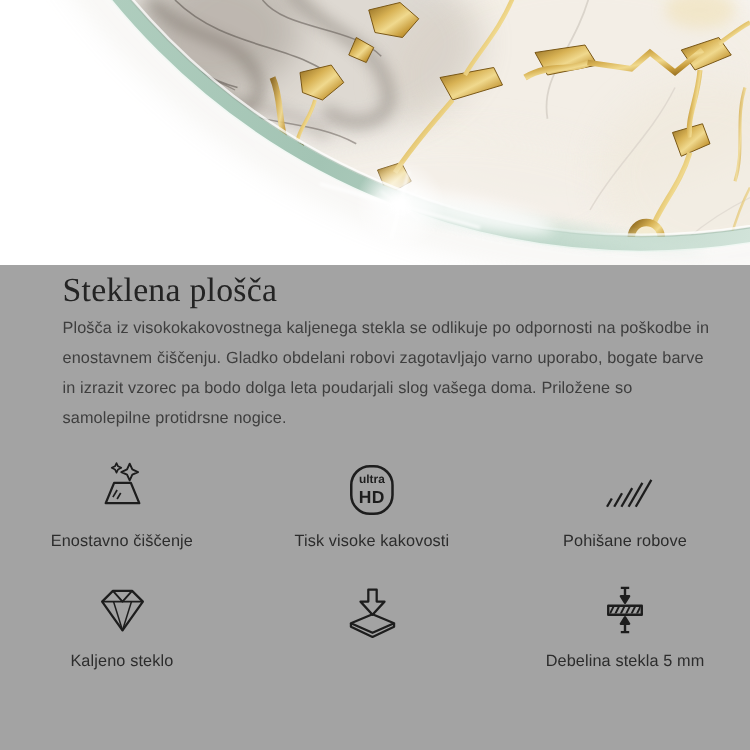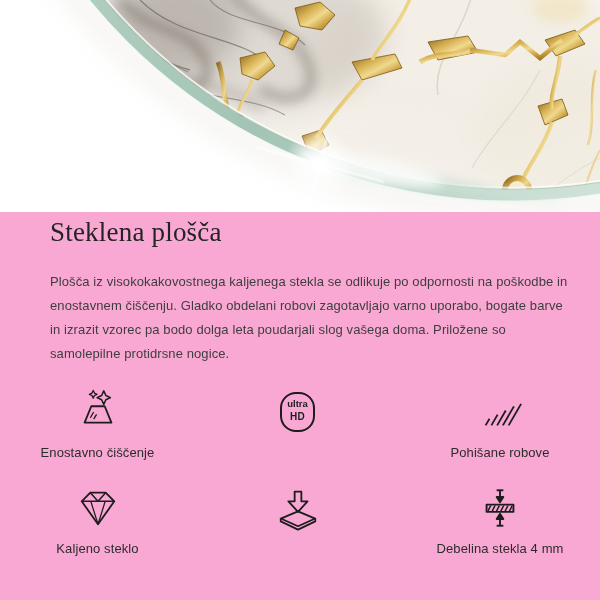--- a/index.html
+++ b/index.html
@@ -1,53 +1,53 @@
 <!DOCTYPE html>
 <html><head>
 <meta charset="utf-8">
 <style>
   * { margin:0; padding:0; box-sizing:border-box; }
   html,body { background:#ffffff; }
   .page {
     position:relative; width:600px; height:600px; margin:0 auto;
-    background:#f9a8d4; overflow:hidden;
+    background:#a3a3a3; overflow:hidden;
     font-family:"Liberation Sans","DejaVu Sans",sans-serif;
   }
   .hero { position:relative; width:600px; height:212px; overflow:hidden; background:#ffffff; }
   .hero svg { display:block; }
 
   .content { padding:2px 50px 0 50px; }
   .title {
     font-family:"Liberation Serif","DejaVu Serif",serif;
     font-weight:400; font-size:27px; line-height:36px; color:#242424;
     letter-spacing:0.2px;
   }
   .title span { display:block; }
   .desc {
-    margin-top:20px; width:518px;
+    margin-top:0; width:518px;
     font-size:13px; line-height:24px; color:#3e3e3e; letter-spacing:0.1px;
   }
 
   .features {
     margin-top:22px;
     display:grid;
     grid-template-columns:195px 205px 200px;
     row-gap:24px;
   }
   .feature { display:flex; flex-direction:column; align-items:center; }
   .icon-wrap { height:48px; display:flex; align-items:center; justify-content:center; }
   .feature-label { margin-top:9px; font-size:13px; color:#2c2c2c; letter-spacing:0.1px; }
 
   .hd-box {
     width:35px; height:40px; border:2.5px solid #1d1d1d; border-radius:16px;
     display:flex; flex-direction:column; align-items:center; justify-content:center;
     color:#1d1d1d;
   }
   .hd-box .t1 { font-size:9.5px; font-weight:700; line-height:10px; }
-  .hd-box .t2 { font-size:10px; font-weight:700; line-height:16px; letter-spacing:0.3px; }
+  .hd-box .t2 { font-size:14px; font-weight:700; line-height:16px; letter-spacing:0.3px; }
 
   .line-icon { stroke:#1d1d1d; fill:none; stroke-width:1.9; stroke-linejoin:round; }
 </style>
 </head>
 <body>
 
 <div class="page">
 
   <div class="hero">
     <svg width="600" height="212" viewBox="0 0 600 212">
@@ -183,20 +183,21 @@
       <div class="feature-label">Enostavno čiščenje</div>
     </div>
 
     <div class="feature">
       <div class="icon-wrap">
         <div class="hd-box">
           <span class="t1">ultra</span>
           <span class="t2">HD</span>
         </div>
       </div>
+      <div class="feature-label">Tisk visoke kakovosti</div>
     </div>
 
     <div class="feature">
       <div class="icon-wrap">
         <svg width="46" height="46" viewBox="0 0 48 48" class="line-icon" stroke-width="3">
           <line x1="9" y1="38" x2="13" y2="31.1"></line>
           <line x1="15" y1="38" x2="21.5" y2="26.7"></line>
           <line x1="21" y1="38" x2="30" y2="22.4"></line>
           <line x1="27" y1="38" x2="38.5" y2="18.1"></line>
           <line x1="33" y1="38" x2="46" y2="15.5"></line>
@@ -246,17 +247,17 @@
           </g>
           <rect x="10" y="20.5" width="28" height="7.5" stroke-width="2"></rect>
           <line x1="20.5" y1="5.5" x2="27.5" y2="5.5" stroke-width="2"></line>
           <line x1="24" y1="5.5" x2="24" y2="13" stroke-width="2"></line>
           <path d="M20.5,12.5 L27.5,12.5 L24,18 Z" fill="#1d1d1d"></path>
           <line x1="20.5" y1="42.5" x2="27.5" y2="42.5" stroke-width="2"></line>
           <line x1="24" y1="42.5" x2="24" y2="35" stroke-width="2"></line>
           <path d="M20.5,35.5 L27.5,35.5 L24,30 Z" fill="#1d1d1d"></path>
         </svg>
       </div>
-      <div class="feature-label">Debelina stekla 4 mm</div>
+      <div class="feature-label">Debelina stekla 5 mm</div>
     </div>
 
   </div>
 </div>
 
 </body></html>

